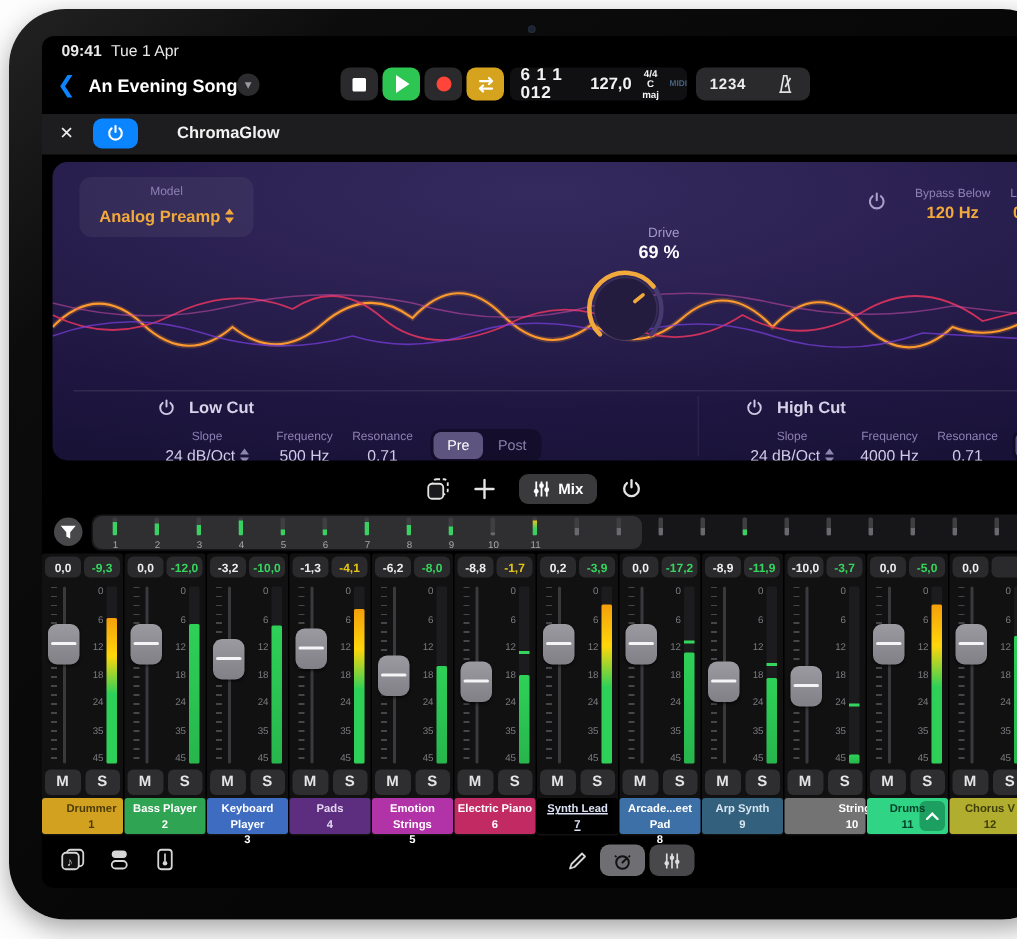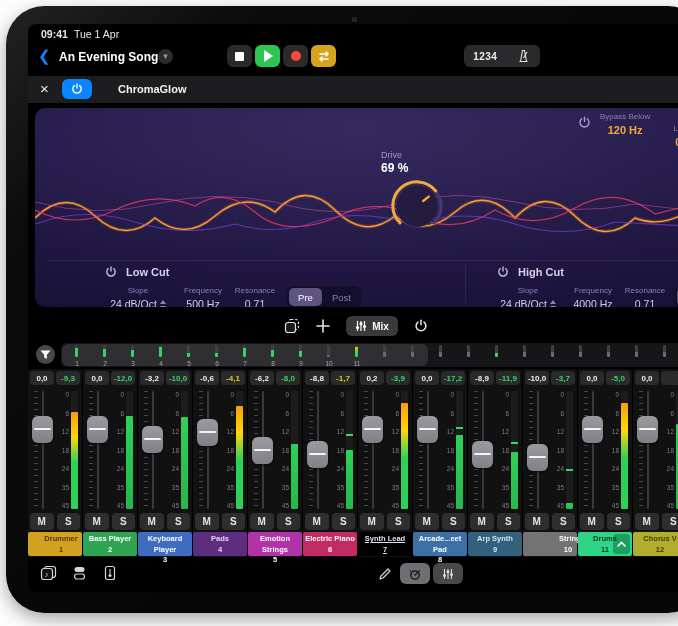--- a/index.html
+++ b/index.html
@@ -38,24 +38,24 @@
     background:radial-gradient(130% 120% at 50% 10%,#352a5e 0%,#2a2050 34%,#1e1640 62%,#140e2e 100%);}
   .pl-label{color:#8d80b5;font-size:8px;}
   .pl-val{color:#f2a93b;font-size:11px;font-weight:bold;}
   .modelbox{position:absolute;left:18px;top:10px;width:116px;height:40px;border-radius:8px;background:rgba(255,255,255,.055);text-align:center;padding-top:5px;}
   .stylebox{position:absolute;left:142px;top:10px;width:80px;height:40px;text-align:center;padding-top:5px;}
   .stepper{display:inline-block;vertical-align:middle;margin-left:3px;}
   .stepper i{display:block;width:0;height:0;border-left:3px solid transparent;border-right:3px solid transparent;}
   .stepper .up{border-bottom:4px solid #f2a93b;margin-bottom:2px;}
   .stepper .dn{border-top:4px solid #f2a93b;}
   .stepper.gray .up{border-bottom-color:#8d86ad;} .stepper.gray .dn{border-top-color:#8d86ad;}
-  .bypass{position:absolute;left:543px;top:4px;display:flex;align-items:flex-start;gap:9px;}
+  .bypass{position:absolute;left:543px;top:16px;display:flex;align-items:flex-start;gap:19px;}
   .bycol{text-align:center;}
   .levelcol{position:absolute;left:622px;top:16px;text-align:center;width:52px;}
-  .drive{position:absolute;left:346px;top:42px;width:72px;text-align:left;}
+  .drive{position:absolute;left:346px;top:42px;width:72px;text-align:right;}
   .drive .dl{color:#a396c8;font-size:9px;}
   .drive .dv{color:#fff;font-size:12px;font-weight:bold;margin-top:1px;}
   .knobwrap{position:absolute;left:354px;top:70px;}
   .waves{position:absolute;left:0;top:58px;width:652px;height:92px;}
   .hdiv{position:absolute;left:14px;top:152px;width:638px;height:1px;background:rgba(255,255,255,.09);}
   .vdiv{position:absolute;left:430px;top:156px;width:1px;height:40px;background:rgba(255,255,255,.06);}
   .cutsec .title{color:#d9d3ea;font-size:11px;font-weight:bold;}
   .cuthead{position:absolute;display:flex;align-items:center;gap:9px;}
   .param{position:absolute;text-align:center;}
   .param .lab{color:#8d80b5;font-size:8px;}
@@ -128,20 +128,29 @@
           <div class="tri"></div>
         </div>
       <div class="tbtn tb-rec">
           <div class="dot"></div>
         </div>
       <div class="tbtn tb-loop">
         <svg width="14" height="11" viewBox="0 0 14 11">
           <path d="M3 3 H11 M11 3 L9 1 M11 3 L9 5 M11 8 H3 M3 8 L5 6 M3 8 L5 10" stroke="#fff" stroke-width="1.5" fill="none" stroke-linecap="round"></path>
         </svg>
       </div>
+      <div class="lcd">
+        <span class="pos">6 1 1 012</span>
+        <span class="tempo">127,0</span>
+        <span class="sig">
+          <span>4/4</span><br>
+          <span>C maj</span>
+        </span>
+        <span class="midi">MIDI</span>
+      </div>
       <div class="countpill">
         <span class="cnum">1234</span>
         <svg width="15" height="14" viewBox="0 0 15 14">
           <path d="M4.5 12.5 L6.5 1.5 H8.5 L10.5 12.5 Z" fill="none" stroke="#e2e2e2" stroke-width="1.1"></path>
           <path d="M7.5 9 L11 3" stroke="#e2e2e2" stroke-width="1.1"></path>
           <path d="M3.5 12.5 H11.5" stroke="#e2e2e2" stroke-width="1.1"></path>
         </svg>
       </div>
     </div>
 
@@ -158,20 +167,24 @@
 
     <div class="panel">
       <svg class="waves" viewBox="0 0 652 92">
         <path d="M0,52 Q30,22 60,50 T120,52 Q150,76 180,50 T240,46 Q270,14 300,44 T360,50 Q390,72 420,46 T480,52 Q510,20 540,50 T600,52 Q626,62 652,46" fill="none" stroke="#ff9a2e" stroke-width="3.5" opacity="0.22"></path>
         <path d="M0,52 Q30,22 60,50 T120,52 Q150,76 180,50 T240,46 Q270,14 300,44 T360,50 Q390,72 420,46 T480,52 Q510,20 540,50 T600,52 Q626,62 652,46" fill="none" stroke="#ff9a2e" stroke-width="1.4"></path>
         <path d="M0,44 Q40,64 80,44 T160,40 Q190,20 220,46 T300,52 Q340,30 380,50 T460,44 Q500,66 540,42 T620,48 L652,40" fill="none" stroke="#e8355e" stroke-width="1.2" opacity="0.85"></path>
         <path d="M0,58 Q50,40 100,56 T200,58 Q240,70 280,56 T380,58 Q430,42 480,58 T580,56 L652,60" fill="none" stroke="#7b3fe0" stroke-width="1.1" opacity="0.7"></path>
         <path d="M0,36 Q60,52 120,38 T240,36 Q300,54 360,38 T480,36 Q540,50 600,38 L652,44" fill="none" stroke="#d84fb0" stroke-width="1" opacity="0.5"></path>
       </svg>
 
+      <div class="modelbox">
+        <div class="pl-label">Model</div>
+        <div style="margin-top:3px;"><span class="pl-val">Analog Preamp</span><span class="stepper"><i class="up"></i><i class="dn"></i></span></div>
+      </div>
 
       <div class="bypass">
         <svg width="13" height="13" viewBox="0 0 12 12" style="margin-top:4px;">
           <path d="M6 1 V5" stroke="#a99fc9" stroke-width="1.3" stroke-linecap="round"></path>
           <path d="M3.4 2.6 A4.2 4.2 0 1 0 8.6 2.6" fill="none" stroke="#a99fc9" stroke-width="1.3" stroke-linecap="round"></path>
         </svg>
         <div class="bycol">
           <div class="pl-label">Bypass Below</div>
           <div class="pl-val" style="margin-top:3px;">120 Hz</div>
         </div>
@@ -502,21 +515,21 @@
             <div class="msbtn">M</div>
             <div class="msbtn">S</div>
           </div>
           <div class="nameb" style="background: rgb(62, 108, 192); color: rgb(255, 255, 255);">
             <div class="">Keyboard Player</div>
             <div class="">3</div>
           </div>
         </div>
         <div class="strip">
           <div class="vals">
-            <div class="chip">-0,6</div>
+            <div class="chip">-1,3</div>
             <div class="chip" style="color: rgb(229, 197, 23);">-4,1</div>
           </div>
           <div class="lane">
             <div class="ruler"></div>
             <div class="ftrack"></div>
             <div class="handle" style="top: 30.21px;"></div>
             <div class="scale">
               <span>0</span>
               <span>6</span>
               <span>12</span>

